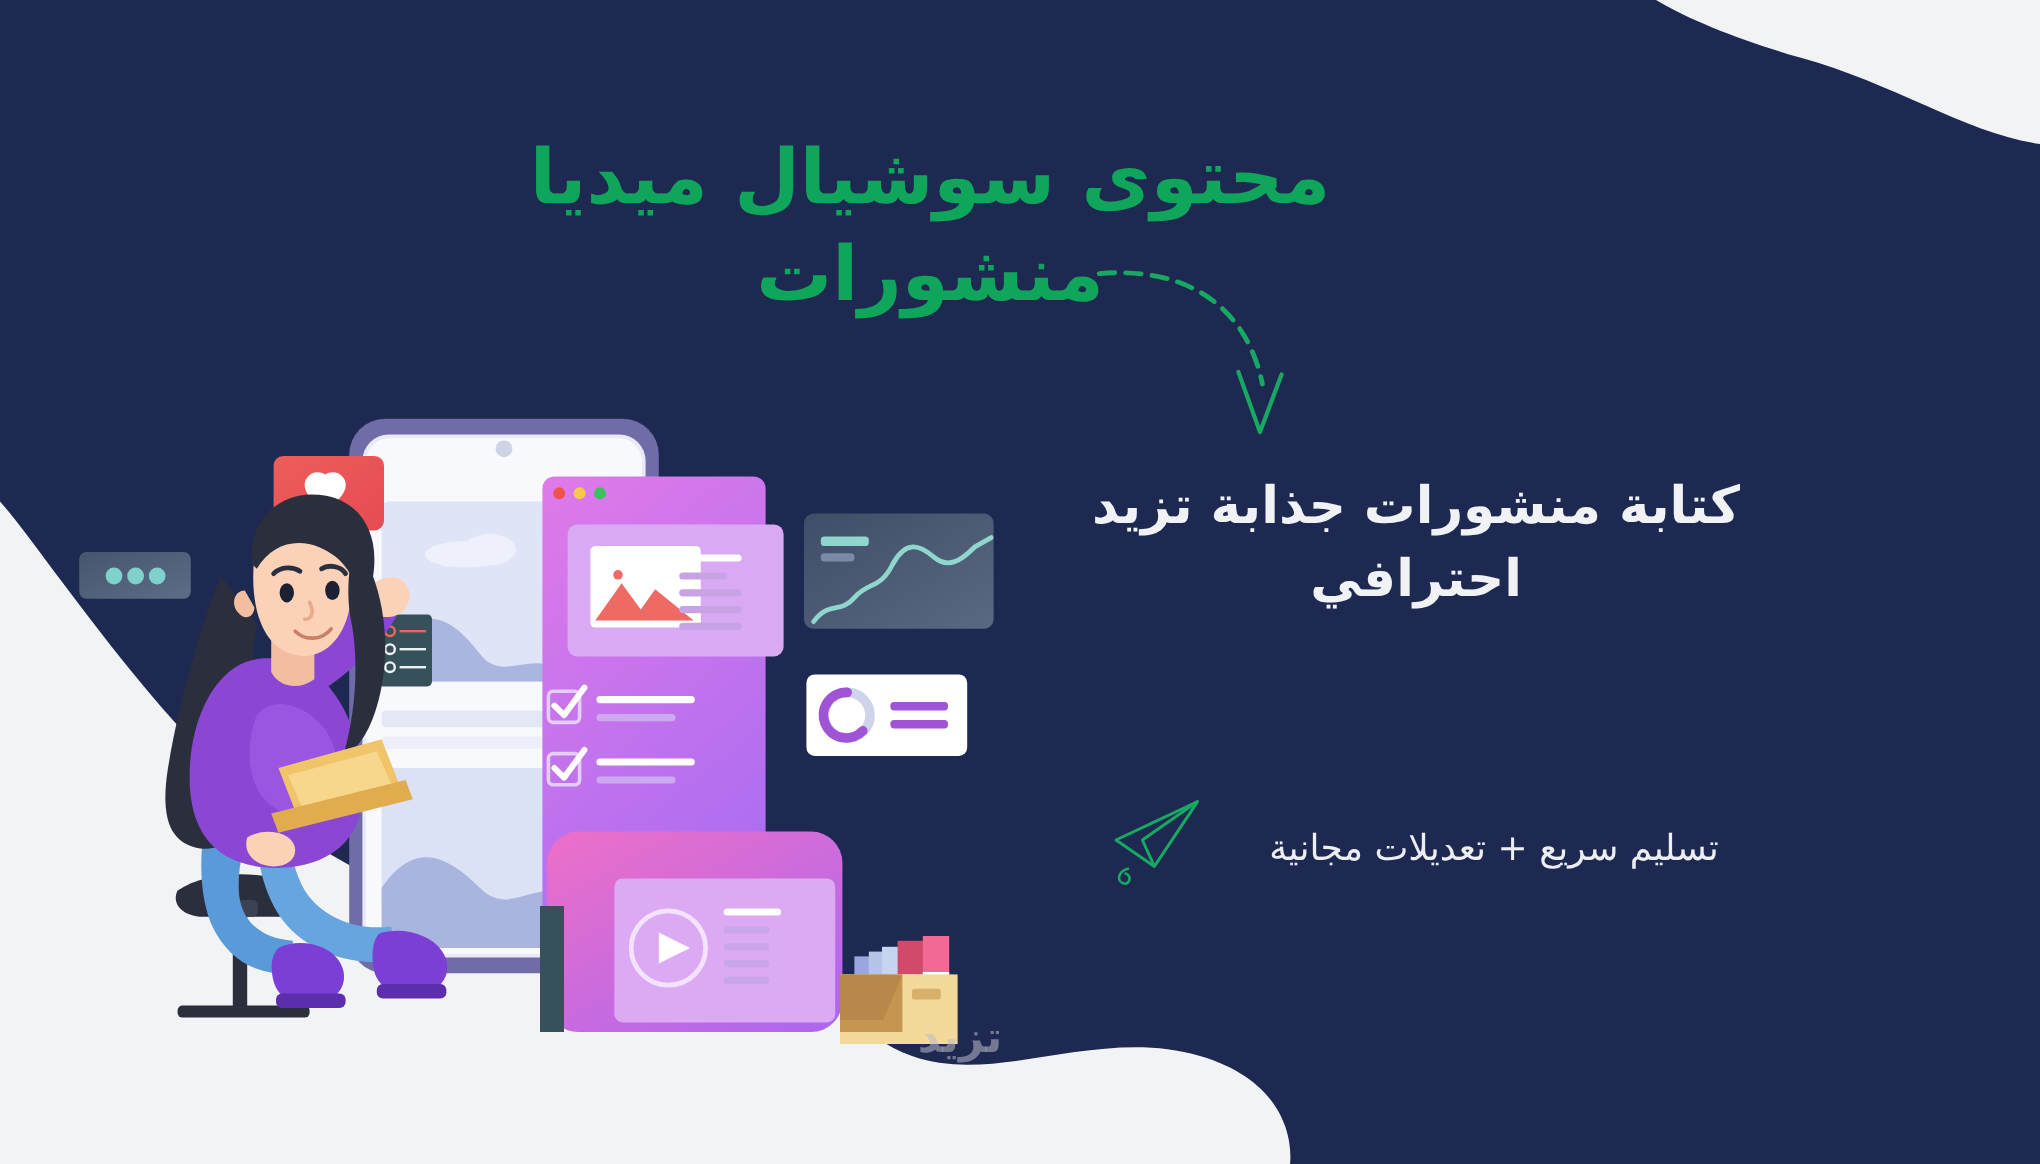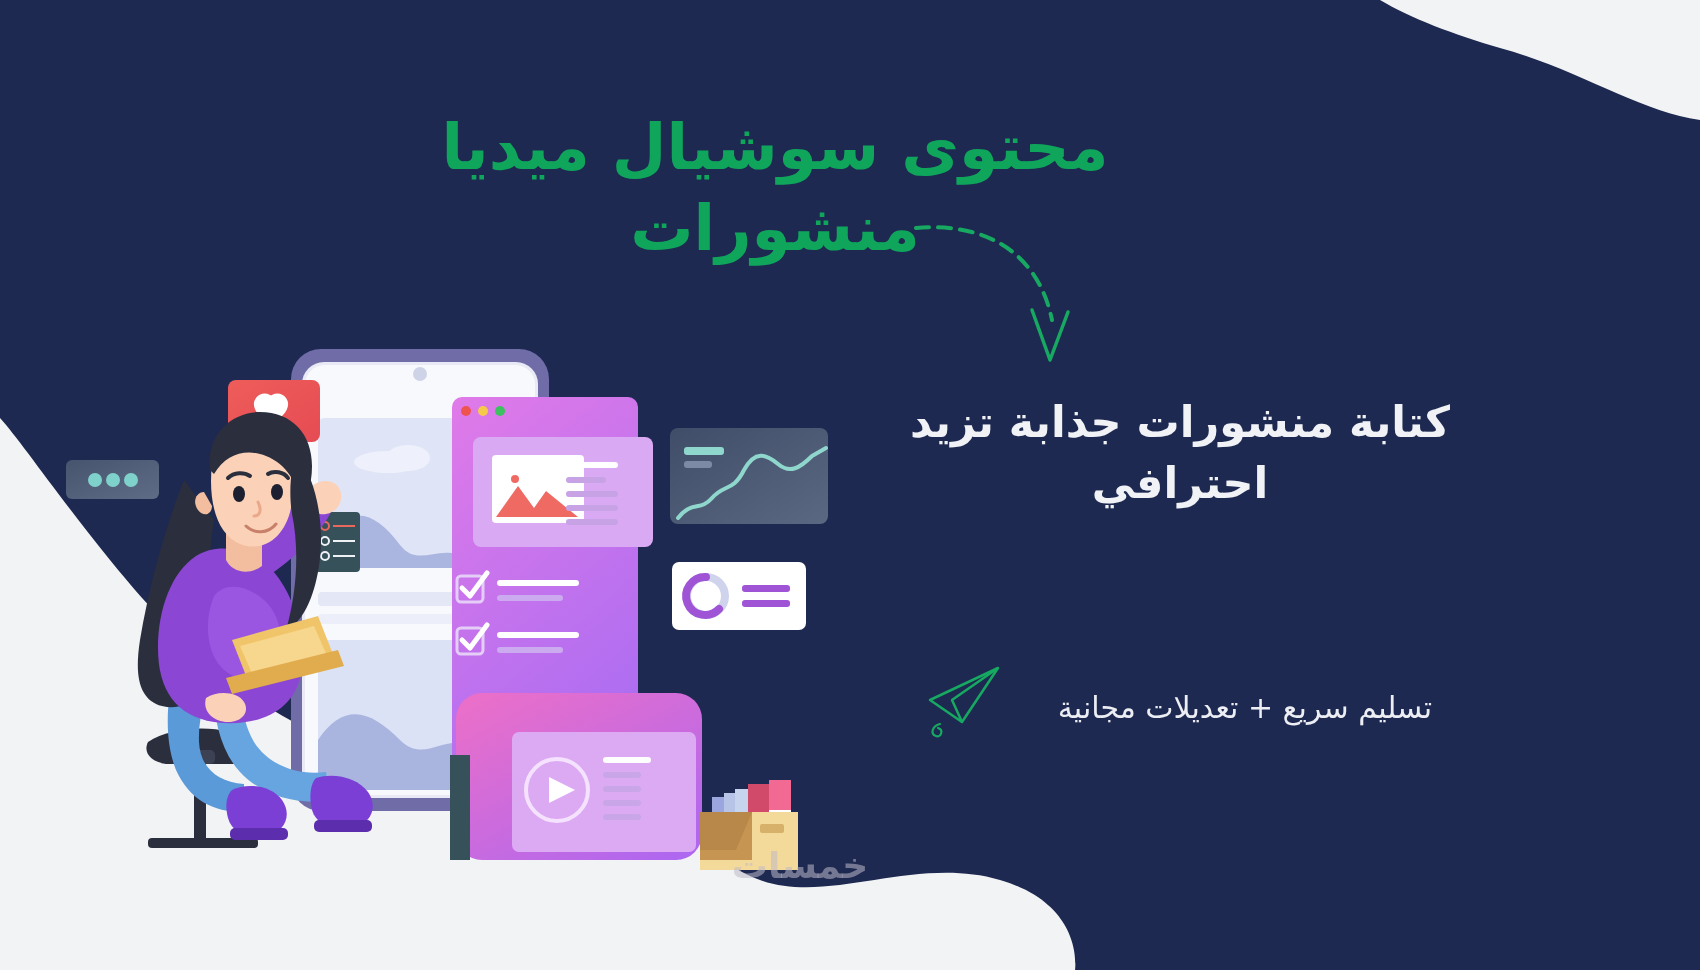--- a/index.html
+++ b/index.html
@@ -309,15 +309,15 @@
     <div>منشورات</div>
   </div>
 
   <div class="subhead">
     <div>كتابة منشورات جذابة تزيد</div>
     <div>احترافي</div>
   </div>
 
   <div class="tagline">تسليم سريع + تعديلات مجانية</div>
 
-  <div class="watermark">خمسات</div>
+  <div class="watermark">تزيد</div>
 
 </div>
 
 </body></html>

